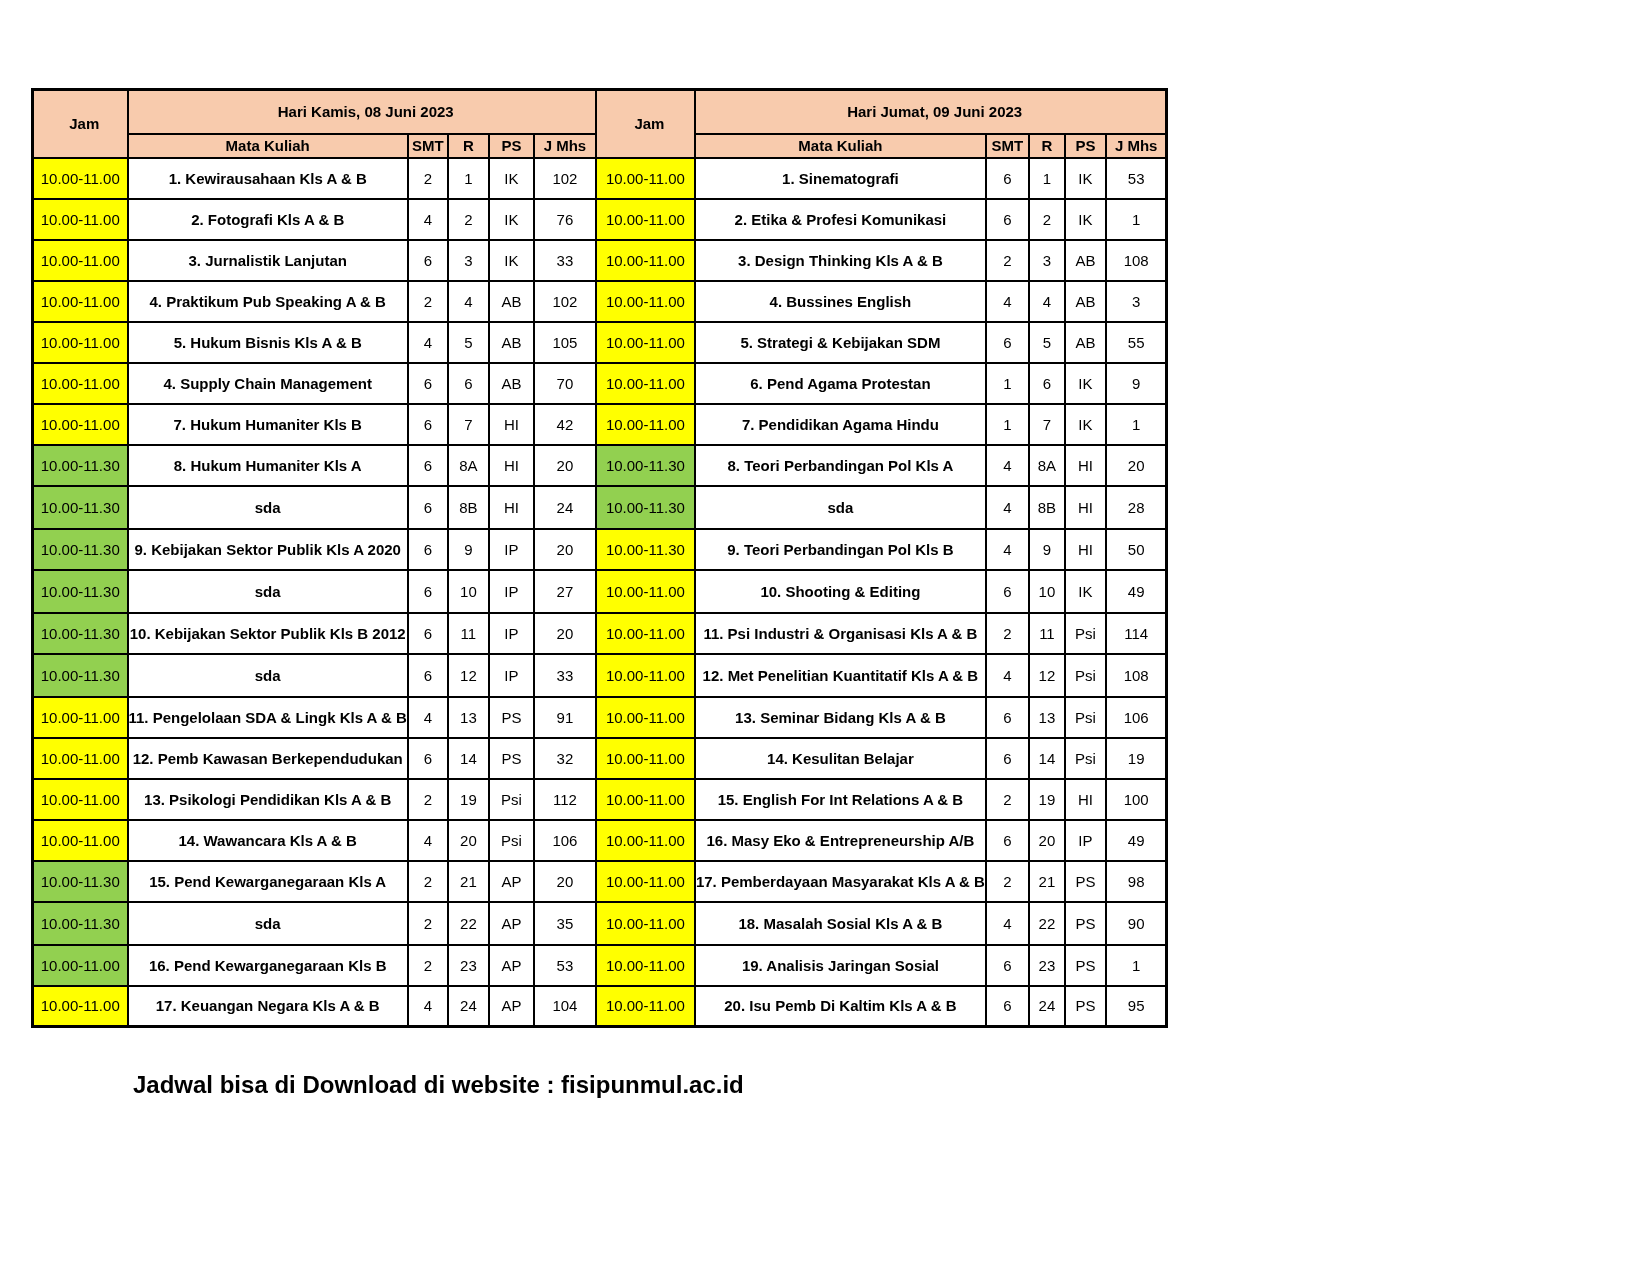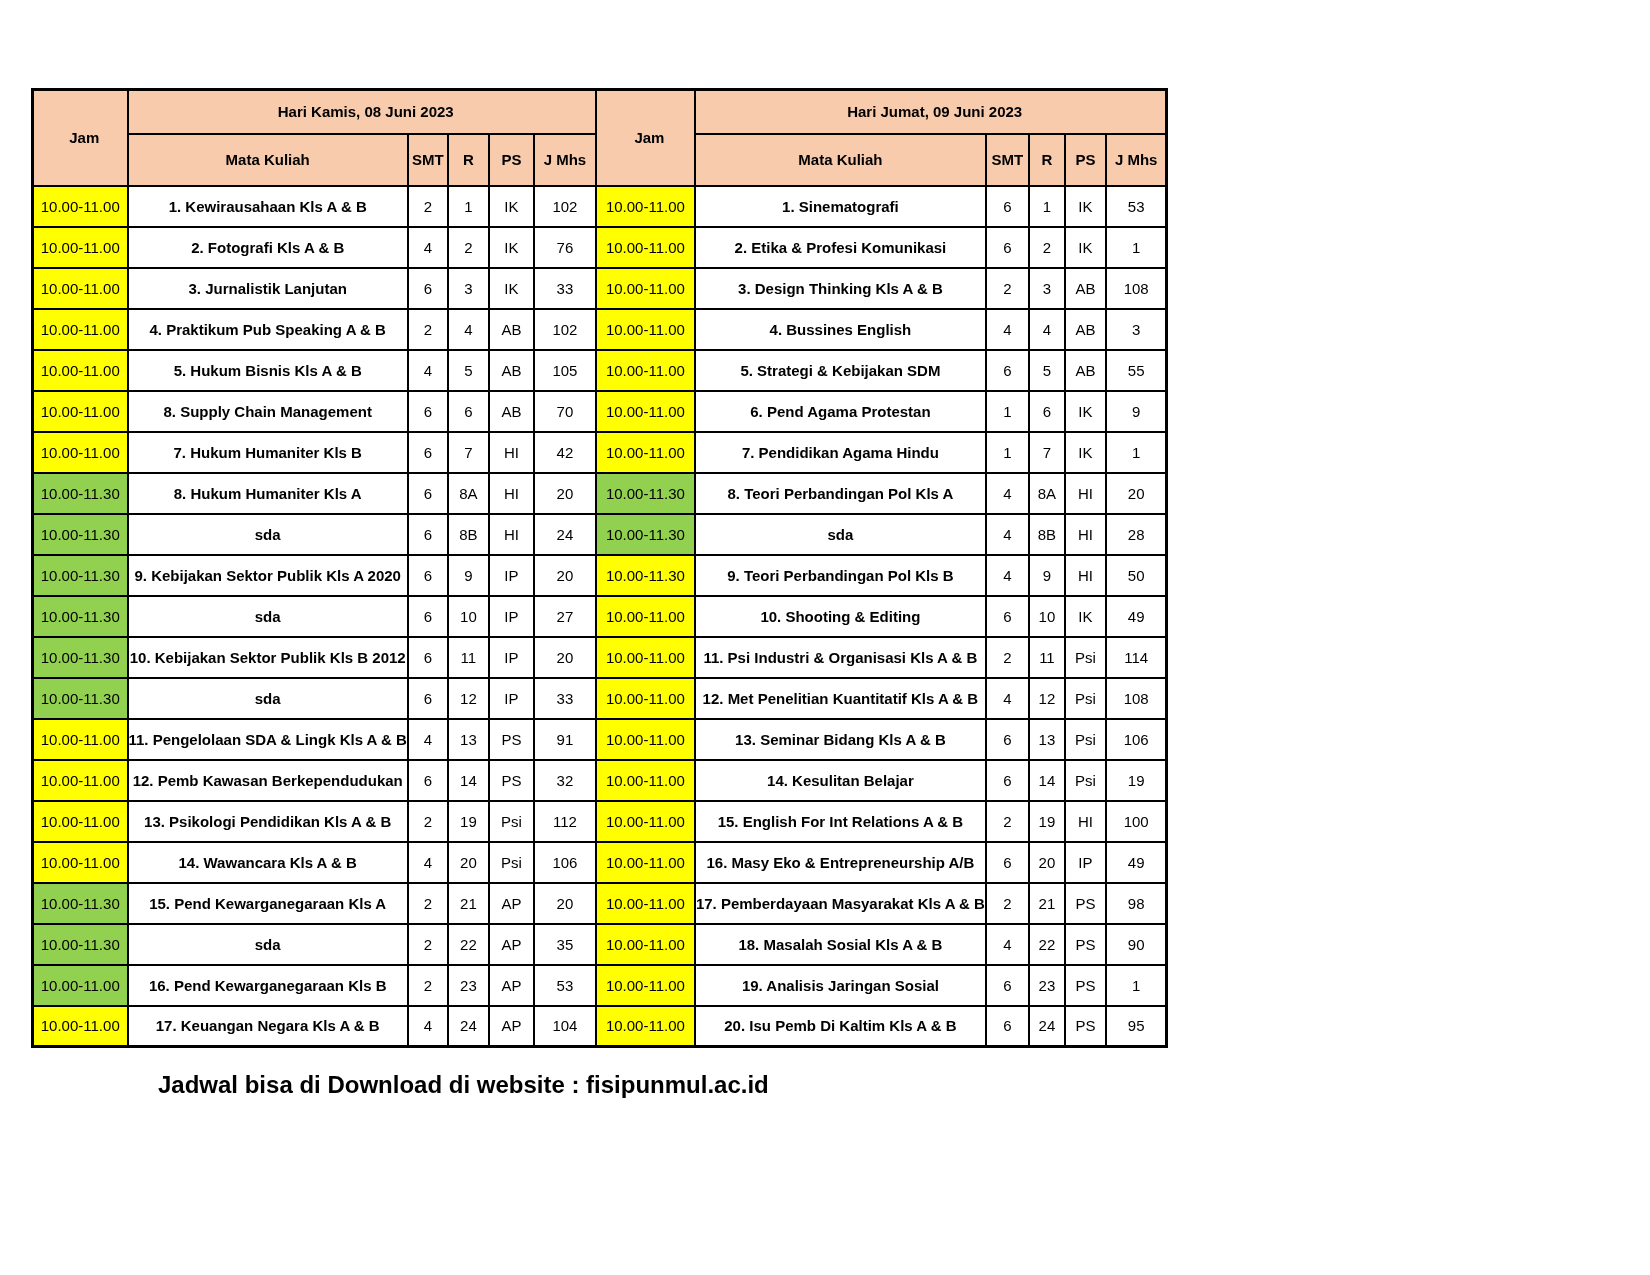--- a/index.html
+++ b/index.html
@@ -12,31 +12,31 @@
   table.schedule{
     border-collapse:collapse;table-layout:fixed;
     border:3px solid #000;
   }
   table.schedule th,table.schedule td{
     border:2px solid #000;box-sizing:border-box;
     overflow:hidden;white-space:nowrap;
     font-size:15px;vertical-align:middle;text-align:center;padding:0;
   }
   table.schedule thead tr.day-row th{height:44px;padding-left:8px;}
-  table.schedule thead tr.col-row th{height:52px;}
+  table.schedule thead tr.col-row th{height:24px;}
   table.schedule th{background:var(--header-bg);font-weight:bold;}
   table.schedule tbody td{height:41px;background:#ffffff;}
   td.jam{font-size:15px;}
   td.jam.jam-yellow{background:var(--yellow);}
   td.jam.jam-green{background:var(--green);}
   td.mk{text-align:left;padding:0 4px 0 7px;font-weight:bold;}
-  td.mk.center{text-align:center;padding:4px;}
+  td.mk.center{text-align:center;padding:12px;}
   .footer-title{
     position:absolute;left:133px;top:1072px;
-    font-size:24px;font-weight:bold;line-height:1.1;margin-left:25px;
+    font-size:24px;font-weight:bold;line-height:1.1;
   }
   .legend{position:absolute;left:128px;top:1098px;}
   .legend-row{display:flex;align-items:center;height:33px;}
   .legend-swatch{width:254px;height:33px;flex:0 0 254px;}
   .legend-swatch.green{background:var(--green);}
   .legend-swatch.yellow{background:var(--yellow);}
   .legend-label{margin-left:26px;font-size:18px;font-weight:bold;white-space:nowrap;}
 </style>
 </head>
 <body>
@@ -143,21 +143,21 @@
           <td>105</td>
           <td class="jam jam-yellow">10.00-11.00</td>
           <td class="mk">5. Strategi &amp; Kebijakan SDM</td>
           <td>6</td>
           <td>5</td>
           <td>AB</td>
           <td>55</td>
         </tr>
         <tr>
           <td class="jam jam-yellow">10.00-11.00</td>
-          <td class="mk">8. Supply Chain Management</td>
+          <td class="mk">4. Supply Chain Management</td>
           <td>6</td>
           <td>6</td>
           <td>AB</td>
           <td>70</td>
           <td class="jam jam-yellow">10.00-11.00</td>
           <td class="mk">6. Pend Agama Protestan</td>
           <td>1</td>
           <td>6</td>
           <td>IK</td>
           <td>9</td>

